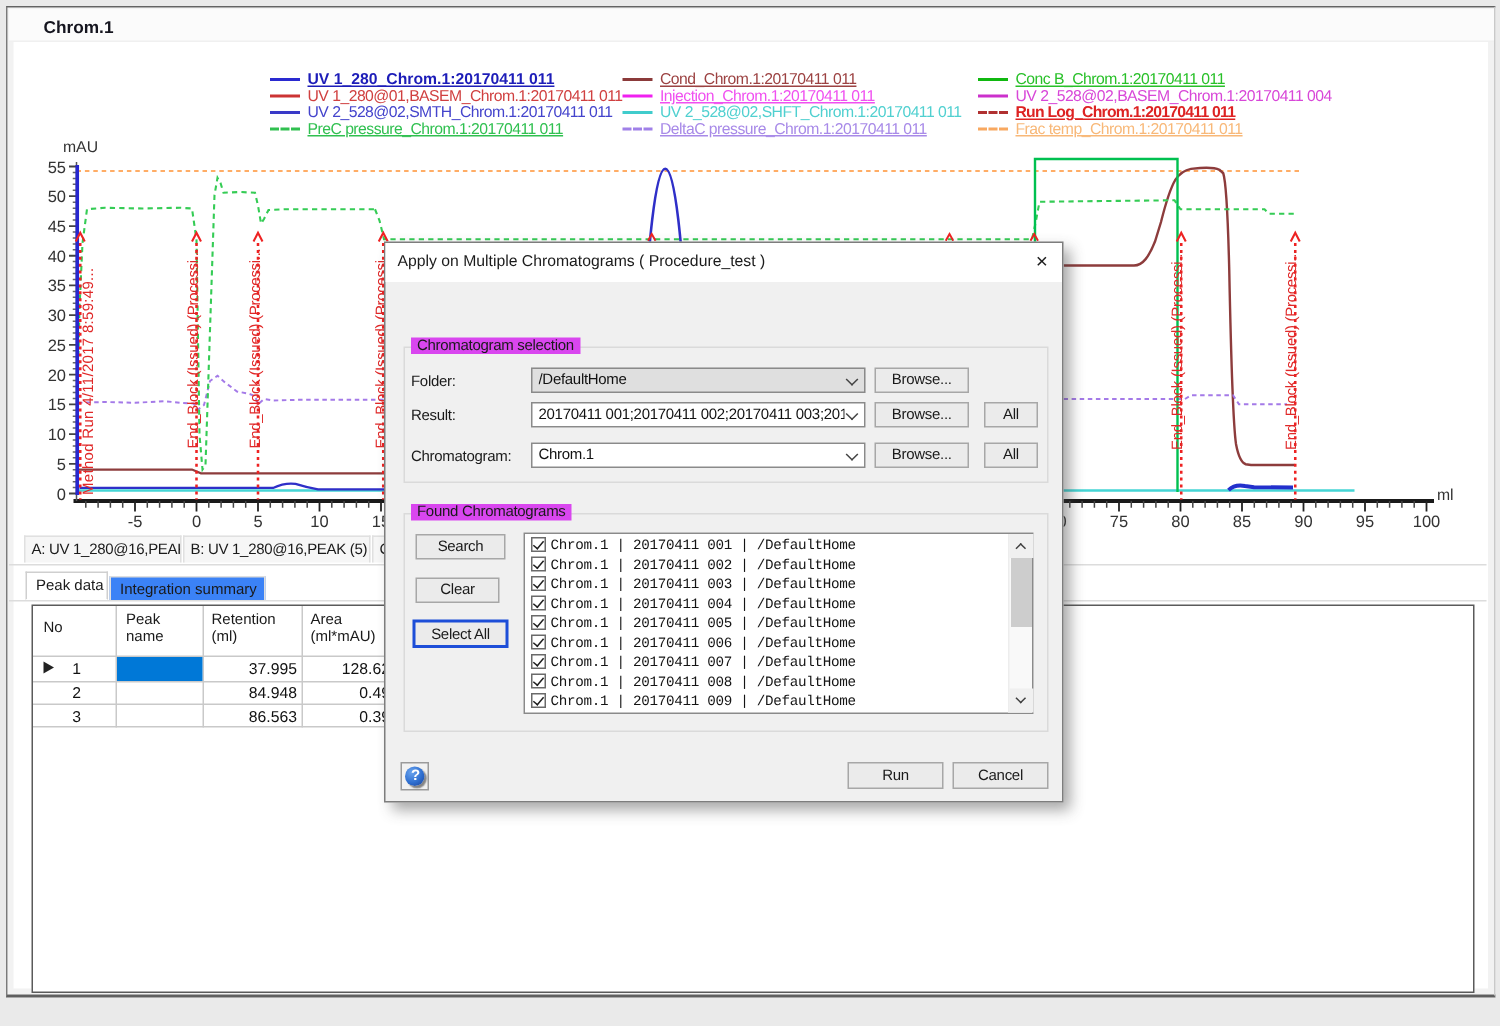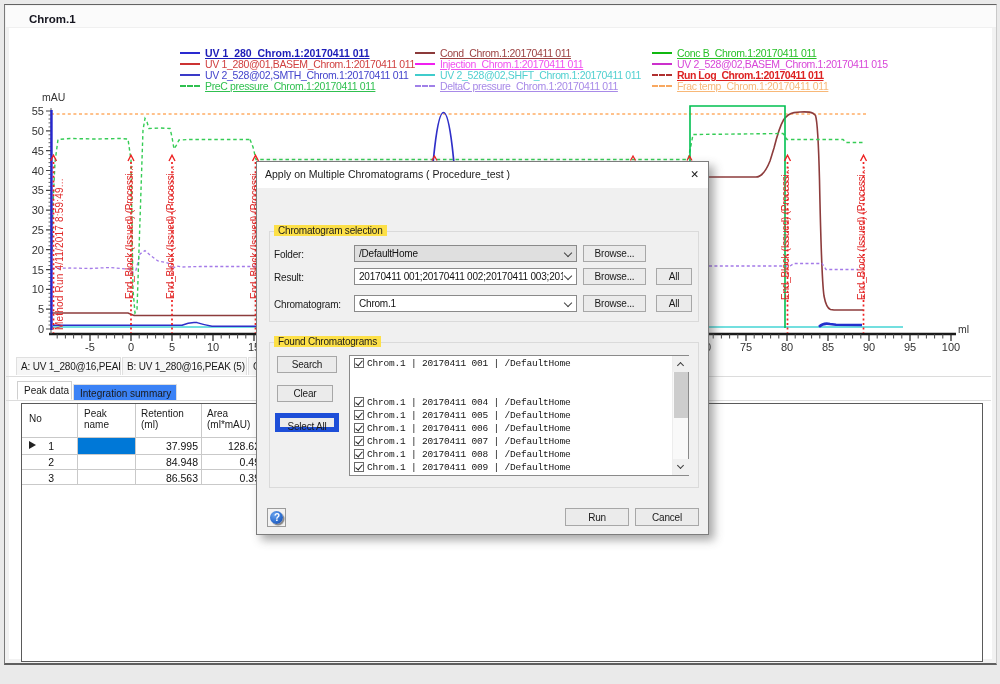--- a/index.html
+++ b/index.html
@@ -28,21 +28,21 @@
 .hdrtxt { position:absolute; font-size:10px; color:#1a1a1a; line-height:11px; }
 .cell { position:absolute; font-size:10.5px; color:#111; text-align:right; }
 #selcell { position:absolute; background:#0078d7; }
 #rowarrow { position:absolute; width:0; height:0; border-left:7px solid #222; border-top:4.5px solid transparent; border-bottom:4.5px solid transparent; }
 
 #dlg { position:absolute; left:256px; top:161px; width:453px; height:374px; background:#f0f0f0; border:1px solid #7d7d7d; box-shadow:5px 5px 9px rgba(60,60,60,0.45); z-index:20; }
 #dlgtitle { position:absolute; left:0; top:0; width:100%; height:26px; background:#ffffff; }
 #dlgtitle span { position:absolute; left:8px; top:6px; font-size:10.5px; color:#1b1b1b; }
 #dlgx { position:absolute; left:auto !important; right:9px; top:5px; font-size:13px; color:#333; font-weight:normal; }
 .grp { position:absolute; border:1px solid #dadada; }
-.grplbl { position:absolute; top:-7px; left:4px; background:#fde047; padding:0 4px; font-size:10px; letter-spacing:-0.2px; color:#1a1a1a; }
+.grplbl { position:absolute; top:-7px; left:4px; background:#d946ef; padding:0 4px; font-size:10px; letter-spacing:-0.2px; color:#1a1a1a; }
 .lbl { position:absolute; font-size:10px; letter-spacing:-0.2px; color:#1a1a1a; }
 .combo { position:absolute; height:17px; border:1px solid #8a8a8a; background:#fff; font-size:10px; letter-spacing:-0.2px; color:#111; }
 .combo .ct { position:absolute; left:4px; top:2px; white-space:nowrap; overflow:hidden; }
 .chev { position:absolute; right:5px; top:4px; width:6px; height:6px; border-right:1.2px solid #444; border-bottom:1.2px solid #444; transform:rotate(45deg); }
 .btn { position:absolute; background:#ebebeb; border:1px solid #a7a7a7; font-size:10px; letter-spacing:-0.2px; color:#1a1a1a; text-align:center; }
 
 #lst { position:absolute; left:92px; top:193px; width:340px; height:121px; background:#fff; border:1px solid #8a8a8a; }
 .lrow { position:absolute; left:0; width:100%; height:13px; font-size:9.5px; letter-spacing:-0.2px; color:#141414; white-space:nowrap; }
 .chk { position:absolute; left:4px; top:1px; width:10px; height:10px; border:1px solid #6a6a6a; background:#fff; }
 .chk:after { content:""; position:absolute; left:2.2px; top:0.2px; width:3px; height:6px; border:solid #1f1f1f; border-width:0 1.4px 1.4px 0; transform:rotate(40deg); }
@@ -79,21 +79,21 @@
   <span class="lgl" style="left:415px; top:63px; border-color:#f020f0;"></span>
   <span class="lg u" style="left:440px; top:58px; color:#f050f0;">Injection_Chrom.1:20170411 011</span>
   <span class="lgl" style="left:415px; top:74px; border-color:#40cccc;"></span>
   <span class="lg" style="left:440px; top:69px; color:#50d0d0;">UV 2_528@02,SHFT_Chrom.1:20170411 011</span>
   <span class="lgl" style="left:415px; top:85px; border-color:#a080e8; border-top-style:dashed;"></span>
   <span class="lg u" style="left:440px; top:80px; color:#a88ae8;">DeltaC pressure_Chrom.1:20170411 011</span>
 
   <span class="lgl" style="left:652px; top:51.5px; border-color:#10b810;"></span>
   <span class="lg u" style="left:677px; top:46.5px; color:#28c028;">Conc B_Chrom.1:20170411 011</span>
   <span class="lgl" style="left:652px; top:63px; border-color:#cc30cc;"></span>
-  <span class="lg" style="left:677px; top:58px; color:#d846d8;">UV 2_528@02,BASEM_Chrom.1:20170411 015</span>
+  <span class="lg" style="left:677px; top:58px; color:#d846d8;">UV 2_528@02,BASEM_Chrom.1:20170411 004</span>
   <span class="lgl" style="left:652px; top:74px; border-color:#b03030; border-top-style:dashed;"></span>
   <span class="lg u" style="left:677px; top:69px; color:#dd2222; font-weight:bold; letter-spacing:-0.5px;">Run Log_Chrom.1:20170411 011</span>
   <span class="lgl" style="left:652px; top:85px; border-color:#f8a860; border-top-style:dashed;"></span>
   <span class="lg u" style="left:677px; top:80px; color:#f8b878;">Frac temp_Chrom.1:20170411 011</span>
 </div>
 
 <svg id="chart" width="1000" height="684" viewBox="0 0 1000 684">
     <line x1="49" y1="334" x2="956" y2="334" stroke="#1a1a1a" stroke-width="2.6"></line>
     <line x1="51" y1="108" x2="51" y2="334" stroke="#555" stroke-width="1"></line>
     <path d="M57.2 334V338.5 M65.4 334V338.5 M73.6 334V338.5 M81.8 334V338.5 M98.2 334V338.5 M106.4 334V338.5 M114.6 334V338.5 M122.8 334V338.5 M139.2 334V338.5 M147.4 334V338.5 M155.6 334V338.5 M163.8 334V338.5 M180.2 334V338.5 M188.4 334V338.5 M196.6 334V338.5 M204.8 334V338.5 M221.2 334V338.5 M229.4 334V338.5 M237.6 334V338.5 M245.8 334V338.5 M262.2 334V338.5 M270.4 334V338.5 M278.6 334V338.5 M286.8 334V338.5 M303.2 334V338.5 M311.4 334V338.5 M319.6 334V338.5 M327.8 334V338.5 M344.2 334V338.5 M352.4 334V338.5 M360.6 334V338.5 M368.8 334V338.5 M385.2 334V338.5 M393.4 334V338.5 M401.6 334V338.5 M409.8 334V338.5 M426.2 334V338.5 M434.4 334V338.5 M442.6 334V338.5 M450.8 334V338.5 M467.2 334V338.5 M475.4 334V338.5 M483.6 334V338.5 M491.8 334V338.5 M508.2 334V338.5 M516.4 334V338.5 M524.6 334V338.5 M532.8 334V338.5 M549.2 334V338.5 M557.4 334V338.5 M565.6 334V338.5 M573.8 334V338.5 M590.2 334V338.5 M598.4 334V338.5 M606.6 334V338.5 M614.8 334V338.5 M631.2 334V338.5 M639.4 334V338.5 M647.6 334V338.5 M655.8 334V338.5 M672.2 334V338.5 M680.4 334V338.5 M688.6 334V338.5 M696.8 334V338.5 M713.2 334V338.5 M721.4 334V338.5 M729.6 334V338.5 M737.8 334V338.5 M754.2 334V338.5 M762.4 334V338.5 M770.6 334V338.5 M778.8 334V338.5 M795.2 334V338.5 M803.4 334V338.5 M811.6 334V338.5 M819.8 334V338.5 M836.2 334V338.5 M844.4 334V338.5 M852.6 334V338.5 M860.8 334V338.5 M877.2 334V338.5 M885.4 334V338.5 M893.6 334V338.5 M901.8 334V338.5 M918.2 334V338.5 M926.4 334V338.5 M934.6 334V338.5 M942.8 334V338.5" stroke="#444" stroke-width="1" fill="none"></path>
@@ -236,25 +236,33 @@
       <span class="chev"></span>
     </div>
   <div class="btn" style="left:326px; top:133px; width:63px; height:17px; padding-top:2px;">Browse...</div>
   <div class="btn" style="left:399px; top:133px; width:36px; height:17px; padding-top:2px;">All</div>
 
   <div class="grp" style="left:12px; top:180px; width:430px; height:146px;">
     <span class="grplbl">Found Chromatograms</span>
   </div>
   <div class="btn" style="left:20px; top:194px; width:60px; height:17px; padding-top:2px;">Search</div>
   <div class="btn" style="left:20px; top:223px; width:56px; height:17px; padding-top:2px;">Clear</div>
-  <div class="btn" style="left:18px; top:251px; width:64px; height:19px; padding-top:3px; border:5px solid #1d4ed8;">Select All</div>
+  <div class="btn" style="left:18px; top:251px; width:64px; height:19px; padding-top:3px; border:2px solid #1d4ed8;">Select All</div>
   <div id="lst">
   <div class="lrow" style="top:1px;">
         <span class="chk"></span>
         <span class="ltx">Chrom.1 | 20170411 001 | /DefaultHome</span>
+      </div>
+  <div class="lrow" style="top:14px;">
+        <span class="chk"></span>
+        <span class="ltx">Chrom.1 | 20170411 002 | /DefaultHome</span>
+      </div>
+  <div class="lrow" style="top:27px;">
+        <span class="chk"></span>
+        <span class="ltx">Chrom.1 | 20170411 003 | /DefaultHome</span>
       </div>
   <div class="lrow" style="top:40px;text-align:right;">
         <span class="chk"></span>
         <span class="ltx">Chrom.1 | 20170411 004 | /DefaultHome</span>
       </div>
   <div class="lrow" style="top:53px;">
         <span class="chk"></span>
         <span class="ltx">Chrom.1 | 20170411 005 | /DefaultHome</span>
       </div>
   <div class="lrow" style="top:66px;">

